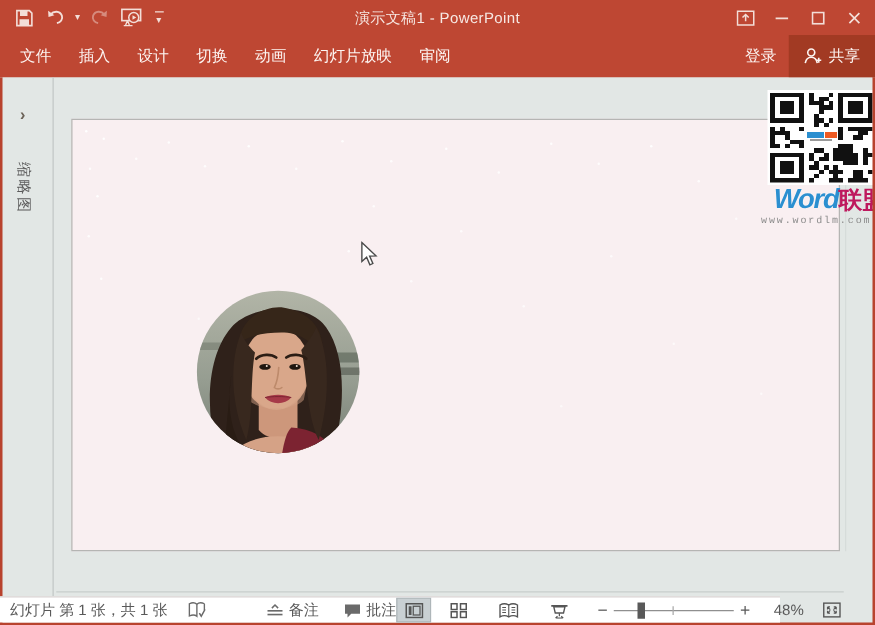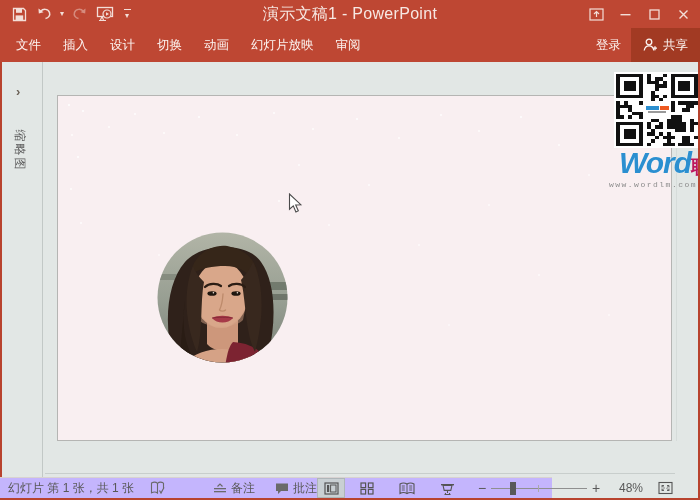--- a/index.html
+++ b/index.html
@@ -16,21 +16,21 @@
   
   .titlebar { position:absolute; left:0; top:0; width:700px; height:28px; background:#be4733;
               display:flex; align-items:center; color:#fbeee9; }
   .qat { display:flex; align-items:center; gap:4px; padding-left:8px; }
   .qat-btn { width:22px; height:20px; display:flex; align-items:center; justify-content:center; border-radius:2px; }
   .qat-btn svg { display:block; }
   .dim { opacity:.45; }
   .caret { font-size:8px; color:#f3ded8; line-height:1; }
   .qat-caret { display:flex; flex-direction:column; align-items:center; width:14px; }
   .qat-caret .bar { width:7px; height:1px; background:#f3ded8; margin-bottom:2px; }
-  .title-text { position:absolute; left:0; right:0; text-align:center; font-size:16px; letter-spacing:.3px; color:#f7e8e3; pointer-events:none; }
+  .title-text { position:absolute; left:0; right:0; text-align:center; font-size:12px; letter-spacing:.3px; color:#f7e8e3; pointer-events:none; }
   .win-controls { position:absolute; right:2px; top:0; height:28px; display:flex; }
   .win-btn { width:29px; height:28px; display:flex; align-items:center; justify-content:center; }
   .win-btn svg { display:block; }
 
   
   .tabrow { position:absolute; left:0; top:28px; width:700px; height:34px; background:#be4733;
             display:flex; align-items:stretch; color:#fdf5f2; font-size:12.5px; padding-left:5px; }
   .tab { display:flex; align-items:center; padding:0 11px; cursor:default; white-space:nowrap; }
   .tab-right-group { margin-left:auto; display:flex; align-items:stretch; }
   .tab-tellme { display:flex; align-items:center; gap:4px; padding:0 8px; color:rgba(255,230,220,.62); white-space:nowrap; }
@@ -64,27 +64,27 @@
   .hscroll-line { position:absolute; left:43px; top:411px; width:630px; height:1px; background:#c8cecc; }
   .vscroll-track { position:absolute; left:674px; top:33px; width:1px; height:346px; background:#d6dcda; }
 
   .cursor { position:absolute; left:286px; top:131px; width:16px; height:22px; }
 
   
   .qr-box { position:absolute; left:612px; top:10px; width:86px; height:76px; background:#fff; padding:2px; }
   .qr-box svg { width:100%; height:100%; display:block; }
   .brand { position:absolute; left:604px; top:86px; width:94px; text-align:center; line-height:1; }
   .brand-line { white-space:nowrap; }
-  .brand-word { font-size:30px; font-weight:bold; font-style:italic; color:#2b8fd0;
+  .brand-word { font-size:22px; font-weight:bold; font-style:italic; color:#2b8fd0;
                 text-shadow:0 0 1px #fff; letter-spacing:-1px;margin-left:13px; }
   .brand-league { font-size:19px; font-weight:bold; color:#be185d; }
   .brand-url { margin-top:3px; font-size:8px; color:#8c8c8c; letter-spacing:1.5px; white-space:nowrap;font-family:Liberation Mono, monospace; }
 
   
-  .statusbar { position:absolute; left:0; top:477px; width:552px; height:21px; background:#c4b5fd;
+  .statusbar { position:absolute; left:0; top:477px; width:624px; height:21px; background:#ffffff;
                border-top:1px solid #d8d2d1; display:flex; align-items:center;
                font-size:12px; color:#595959; }
   .sb-left { display:flex; align-items:center; padding-left:8px; }
   .sb-item { display:flex; align-items:center; gap:4px; white-space:nowrap; }
   .sb-right { margin-left:auto; display:flex; align-items:center; padding-right:6px; }
   .view-btn { width:28px; height:20px; display:flex; align-items:center; justify-content:center; }
   .view-btn.selected { background:#c9d0d3; box-shadow:inset 0 0 0 1px #aeb6b9; }
   .zoom-sign { font-size:14px; color:#595959; width:14px; text-align:center; }
   .zoom-track { position:relative; width:96px; height:20px; margin:0 2px; }
   .zoom-track .rail { position:absolute; left:0; right:0; top:10px; height:1px; background:#8f8f8f; }

